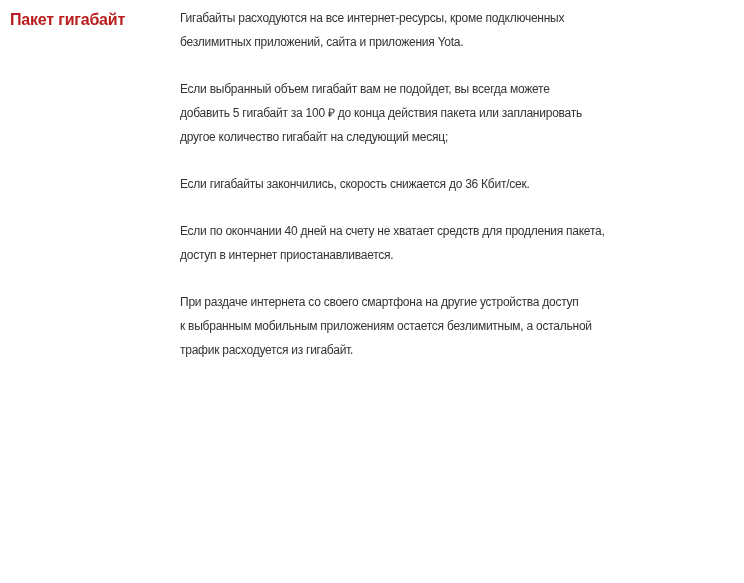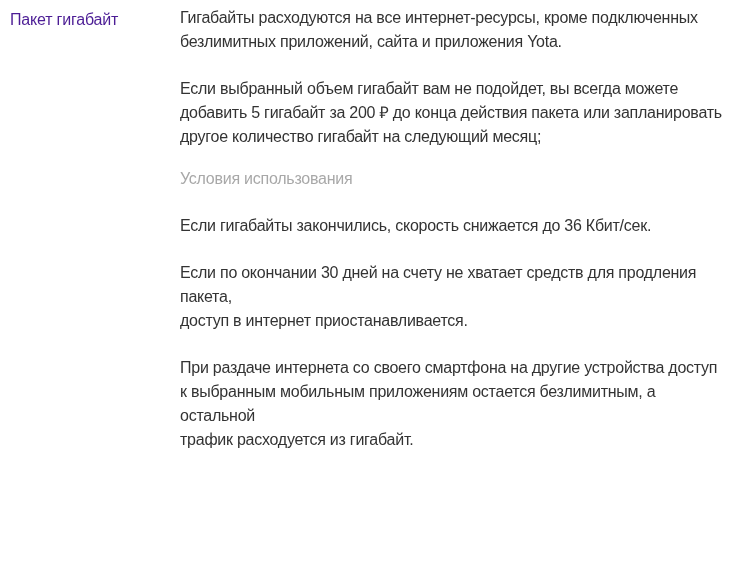--- a/index.html
+++ b/index.html
@@ -21,34 +21,34 @@
   }
 
   .label-col {
     width: 180px;
     flex: 0 0 180px;
     padding: 3px 10px 0 10px;
   }
 
   .section-title {
     font-size: 16px;
-    font-weight: 400;
+    font-weight: 700;
     line-height: 22px;
-    color: #4c1d95;
+    color: #b91c1c;
     letter-spacing: -0.2px;
   }
 
   .content-col {
     flex: 1 1 auto;
     max-width: 556px;
     padding-right: 8px;
   }
 
   .content-col p {
-    font-size: 16px;
+    font-size: 12px;
     line-height: 24px;
     letter-spacing: -0.25px;
     color: #333333;
     white-space: pre-line;      
     margin: 0 0 23px 0;
   }
 
   .content-col p.terms-subheading {
     color: #a8a8a8;
     margin-top: -5px;
@@ -63,29 +63,28 @@
   <div class="label-col">
     <div class="section-title">Пакет гигабайт</div>
   </div>
 
   <div class="content-col">
 
     <p>Гигабайты расходуются на все интернет-ресурсы, кроме подключенных
 безлимитных приложений, сайта и приложения Yota.</p>
 
     <p>Если выбранный объем гигабайт вам не подойдет, вы всегда можете
-добавить 5 гигабайт за 200 ₽ до конца действия пакета или запланировать
+добавить 5 гигабайт за 100 ₽ до конца действия пакета или запланировать
 другое количество гигабайт на следующий месяц;</p>
 
-    <p class="terms-subheading">Условия использования</p>
 
 
     <p>Если гигабайты закончились, скорость снижается до 36 Кбит/сек.</p>
 
-    <p>Если по окончании 30 дней на счету не хватает средств для продления пакета,
+    <p>Если по окончании 40 дней на счету не хватает средств для продления пакета,
 доступ в интернет приостанавливается.</p>
 
 
     <p>При раздаче интернета со своего смартфона на другие устройства доступ
 к выбранным мобильным приложениям остается безлимитным, а остальной
 трафик расходуется из гигабайт.</p>
 
   </div>
 </div>
 

